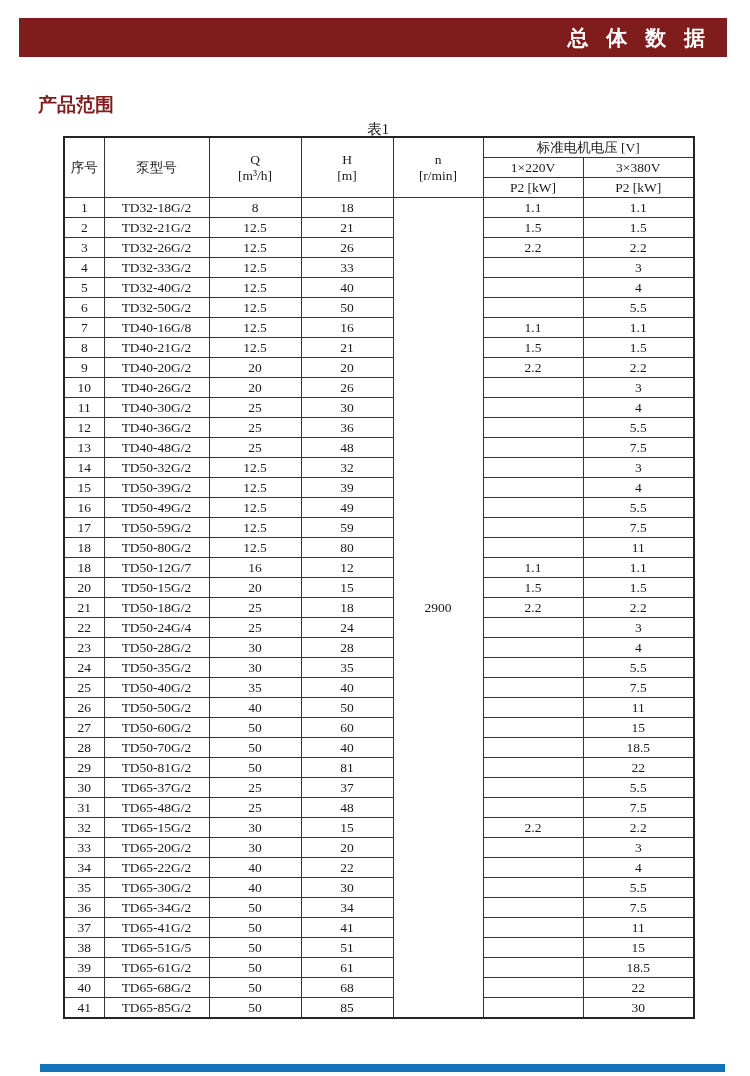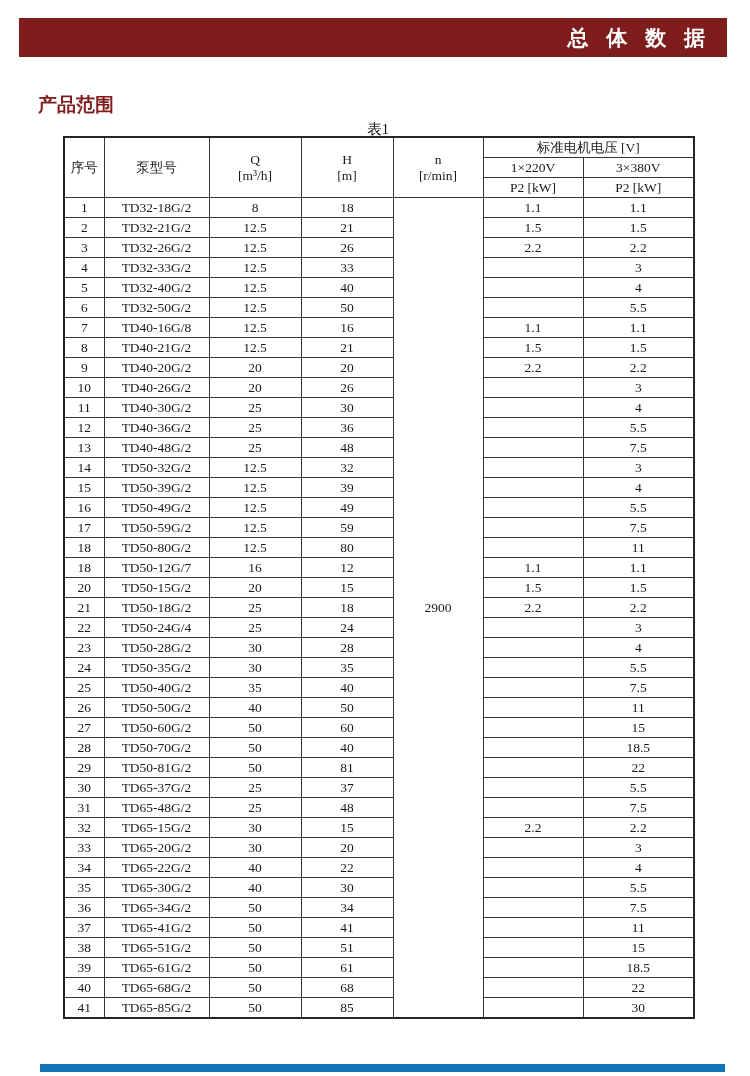--- a/index.html
+++ b/index.html
@@ -386,21 +386,21 @@
       <tr>
         <td>37</td>
         <td>TD65-41G/2</td>
         <td>50</td>
         <td>41</td>
         <td></td>
         <td>11</td>
       </tr>
       <tr>
         <td>38</td>
-        <td>TD65-51G/2</td>
+        <td>TD65-51G/5</td>
         <td>50</td>
         <td>51</td>
         <td></td>
         <td>15</td>
       </tr>
       <tr>
         <td>39</td>
         <td>TD65-61G/2</td>
         <td>50</td>
         <td>61</td>

